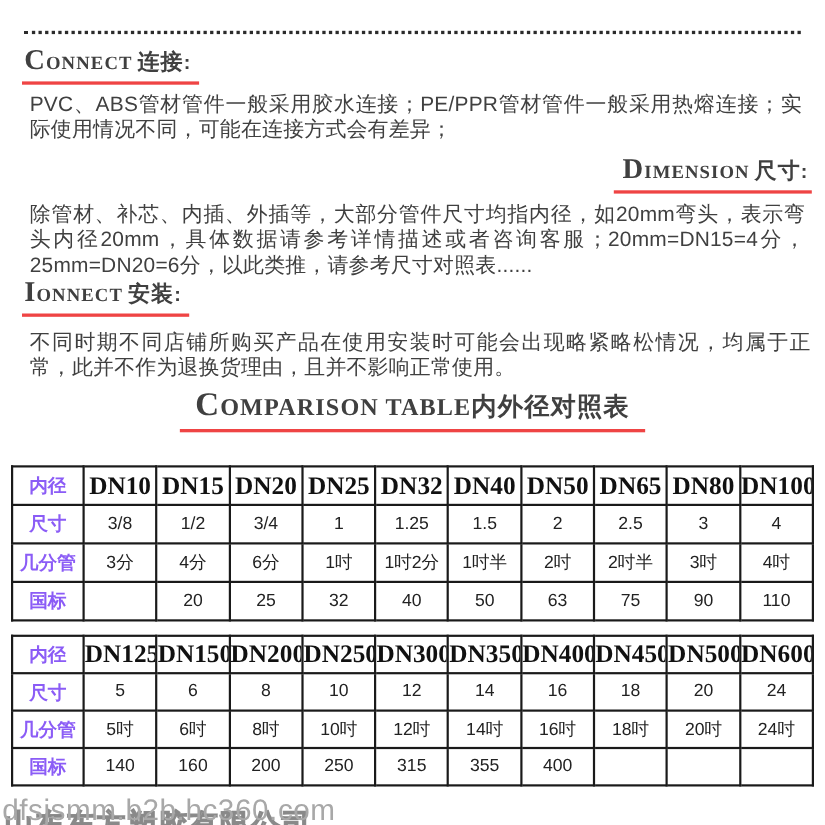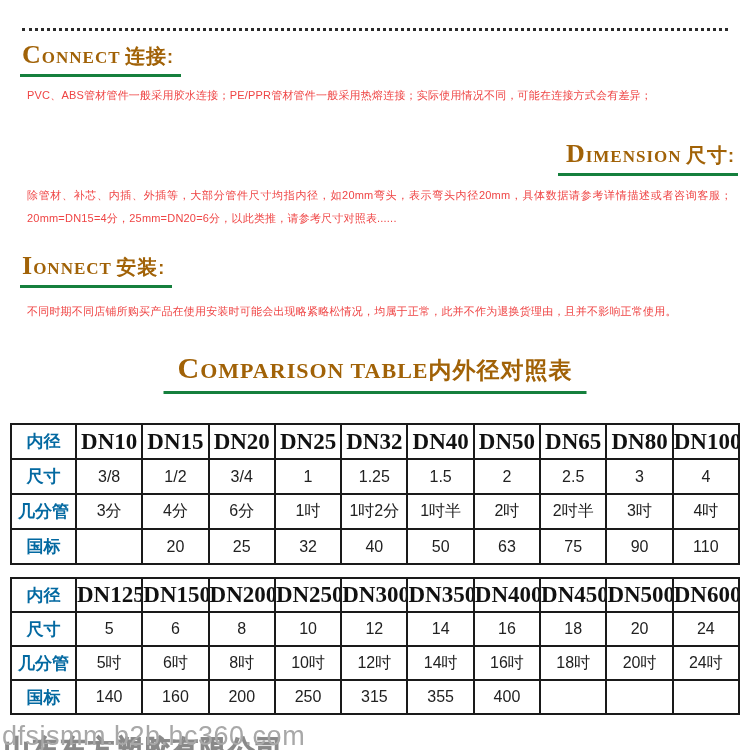--- a/index.html
+++ b/index.html
@@ -6,42 +6,42 @@
   html,body { width:750px; height:750px; background:#ffffff; overflow:hidden;
               font-family:"Liberation Sans", sans-serif; }
   #page { position:relative; width:750px; height:750px; background:#fff; }
 
   
   .rule-top { position:absolute; left:22px; top:28px; width:706px; height:0;
               border-top:3px dotted #2b2b2b; }
 
   
   .heading { position:absolute; display:inline-block; white-space:nowrap;
-             border-bottom:3px solid #15803d; padding:0 8px 4px 2px; color:#a16207; }
+             border-bottom:3px solid #ef4444; padding:0 8px 4px 2px; color:#404040; }
   .h-en { font-family:"Liberation Serif", serif; font-weight:bold; font-size:17px;
           letter-spacing:1px; }
   .h-en .initial { font-size:26px; }
   .h-zh { font-size:20px; font-weight:bold; letter-spacing:1px; }
   .heading .colon { font-size:18px; font-weight:bold; }
 
   .heading.big .h-en { font-size:22px; }
   .heading.big .h-en .initial { font-size:30px; }
   .heading.big .h-zh { font-size:23px; }
 
   
-  .para { position:absolute; font-size:11px; line-height:23px; color:#ef4444;
+  .para { position:absolute; font-size:19px; line-height:23px; color:#404040;
           letter-spacing:0.2px; text-align:justify; }
 
   
   .cmp-table { position:absolute; left:10px; width:730px; border-collapse:collapse;
                table-layout:fixed; background:#fff; }
   .cmp-table td { border:2px solid #1a1a1a; text-align:center; vertical-align:middle;
                   height:35px; font-size:16px; color:#222; overflow:hidden; }
   #table-2 td { height:34px; }
-  .cmp-table td.lbl { font-weight:bold; font-size:17px; color:#0369a1; }
+  .cmp-table td.lbl { font-weight:bold; font-size:17px; color:#8b5cf6; }
   .cmp-table tr.dn td.val { font-family:"Liberation Serif", serif; font-weight:bold;
                             font-size:23px; color:#111; }
 
   
   .wm-company { position:absolute; left:4px; top:732px; font-size:26px; font-weight:bold;
                 color:rgba(158,158,158,0.55); -webkit-text-stroke:1px rgba(130,130,130,0.9);
                 letter-spacing:2px; white-space:nowrap; z-index:5; }
   .wm-left-url { position:absolute; left:2px; top:721px; font-size:27px;
                  color:#a8a8a8; letter-spacing:0.5px; white-space:nowrap; z-index:5; }
   .wm-right-url { position:absolute; right:14px; top:717px; font-size:15px; font-weight:bold;

